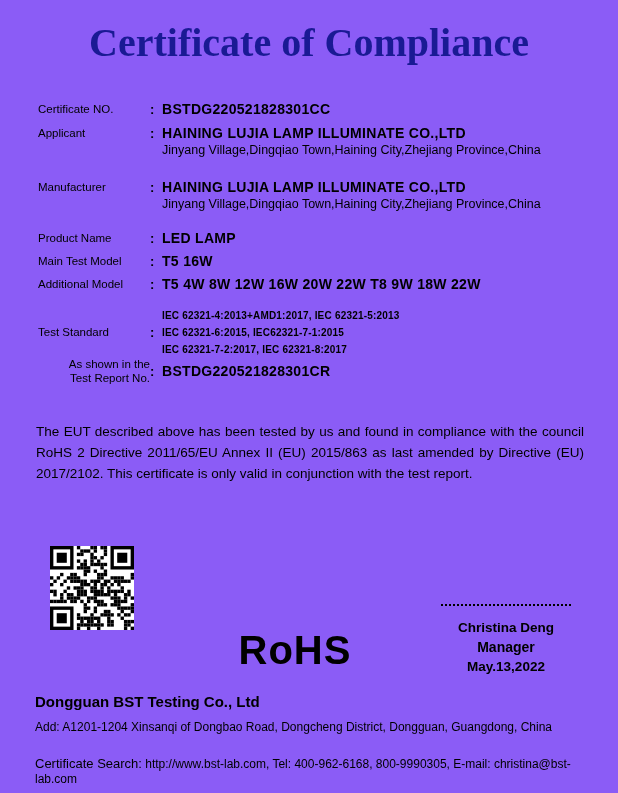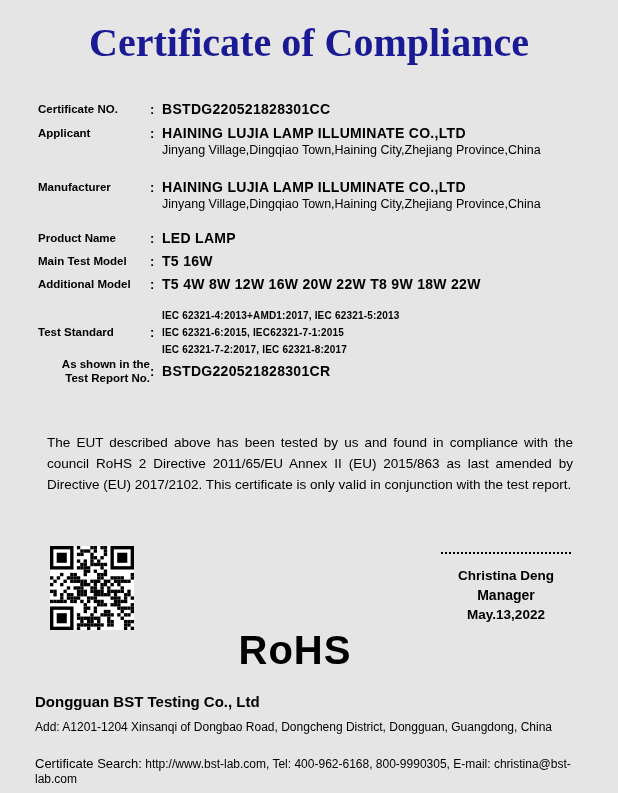--- a/index.html
+++ b/index.html
@@ -1,55 +1,55 @@
 <!DOCTYPE html>
 <html><head>
 <meta charset="utf-8">
 <style>
   html,body{margin:0;padding:0;background:#ffffff;}
   .page{
     position:relative;
     width:618px;height:793px;
-    background:#e5e5e5;
+    background:#8b5cf6;
     font-family:"Liberation Sans", sans-serif;
     color:#000;
     overflow:hidden;
   }
   .title{
     position:absolute;top:20px;left:0;right:0;
     margin:0;text-align:center;
     font-family:"Liberation Serif", serif;
     font-weight:bold;font-size:40px;line-height:46px;
     color:#1a1a94;
   }
   .row{
     position:absolute;left:38px;right:34px;
     display:grid;grid-template-columns:112px 12px 1fr;
     column-gap:0;
   }
-  .lbl{font-size:11.5px;font-weight:bold;line-height:15px;align-self:center;}
+  .lbl{font-size:11.5px;font-weight:normal;line-height:15px;align-self:center;}
   .lbl.two-line{line-height:14px;text-align:right;}
   .colon{font-size:13px;font-weight:bold;align-self:center;}
   .colon.top{align-self:start;line-height:17px;}
   .val{font-size:14px;font-weight:bold;line-height:17px;letter-spacing:0.3px;}
   .addr{font-size:12.5px;font-weight:normal;line-height:16px;letter-spacing:0;}
   .ts-line{font-size:10px;font-weight:bold;line-height:17px;letter-spacing:0.2px;}
   .val.center{align-self:center;}
   .statement{
     position:absolute;left:36px;right:34px;top:421px;
-    margin:11px;font-size:13.5px;line-height:21px;
+    margin:0;font-size:13.5px;line-height:21px;
     text-align:justify;
   }
   .qr{position:absolute;left:50px;top:546px;width:84px;height:84px;}
   .rohs{
     position:absolute;left:206px;top:592px;width:178px;
     text-align:center;font-size:40px;font-weight:bold;letter-spacing:1px;margin-top:36px;
   }
   .signature{
-    position:absolute;left:441px;top:552px;width:130px;
+    position:absolute;left:441px;top:604px;width:130px;
     text-align:center;
   }
   .sig-line{border-top:2px dotted #000;height:0;margin-bottom:12px;}
   .sig-name{font-size:13.5px;font-weight:bold;line-height:19px;}
   .sig-title{font-size:14px;font-weight:bold;line-height:20px;}
   .sig-date{font-size:13.5px;font-weight:bold;line-height:19px;}
   .footer{position:absolute;left:35px;right:30px;top:692px;}
   .footer-company{font-size:15px;font-weight:bold;line-height:19px;}
   .footer-address{font-size:12px;line-height:15px;margin-top:9px;}
   .footer-search{font-size:12px;line-height:15px;margin-top:21px;}

